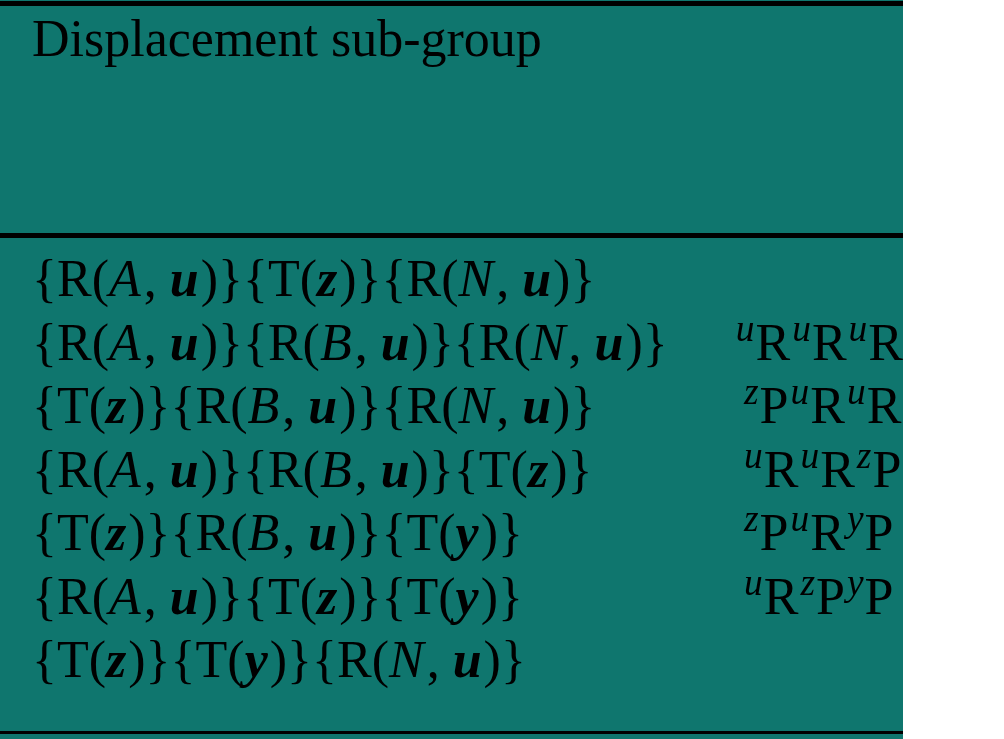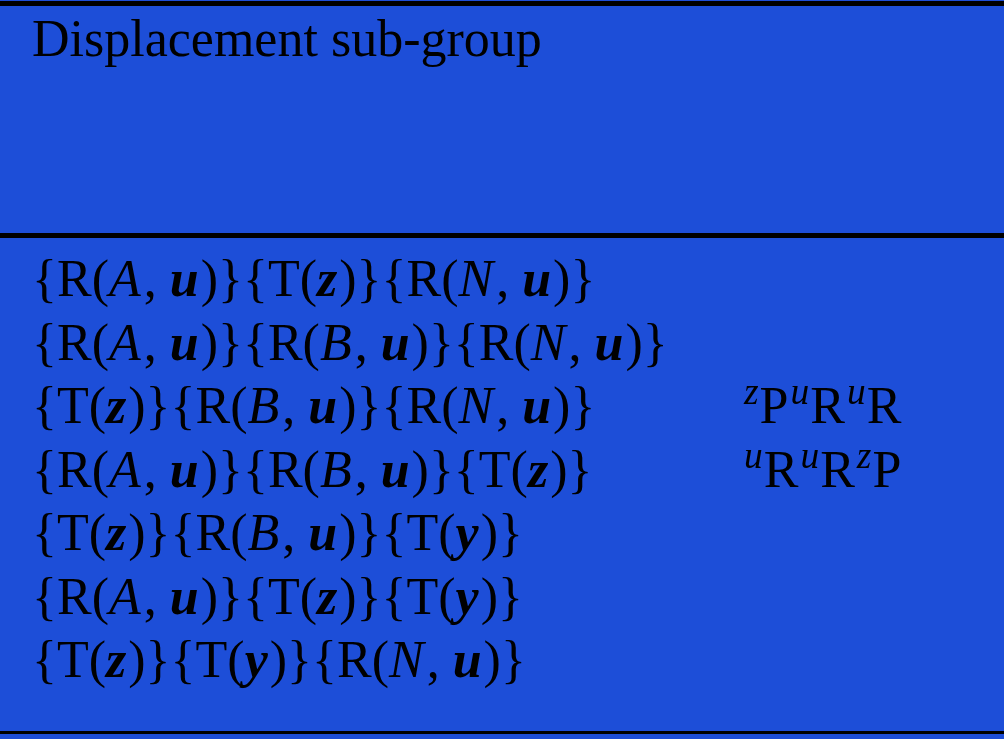--- a/index.html
+++ b/index.html
@@ -1,20 +1,20 @@
 <!DOCTYPE html>
 <html><head>
 <meta charset="utf-8">
 <style>
   html, body { margin: 0; padding: 0; background: #ffffff; }
   .page {
     position: relative;
-    width: 1004px;
+    width: 903px;
     height: 739px;
-    background: #1d4ed8;
+    background: #0f766e;
     color: #000000;
     font-family: "Liberation Serif", "DejaVu Serif", serif;
     overflow: hidden;
   }
   .rule {
     position: absolute;
     left: 0;
     width: 1004px;
     background: #000000;
   }
@@ -71,34 +71,37 @@
   </div>
 
   <div class="rule rule-mid"></div>
 
   <div class="tbody">
       <div class="trow">
         <div class="col1"><span class="seg-n">{R(</span><span class="seg-i">A</span><span class="seg-n">, </span><span class="seg-bi">u</span><span class="seg-n">)}{T(</span><span class="seg-bi">z</span><span class="seg-n">)}{R(</span><span class="seg-i">N</span><span class="seg-n">, </span><span class="seg-bi">u</span><span class="seg-n">)}</span></div>
       </div>
       <div class="trow">
         <div class="col1"><span class="seg-n">{R(</span><span class="seg-i">A</span><span class="seg-n">, </span><span class="seg-bi">u</span><span class="seg-n">)}{R(</span><span class="seg-i">B</span><span class="seg-n">, </span><span class="seg-bi">u</span><span class="seg-n">)}{R(</span><span class="seg-i">N</span><span class="seg-n">, </span><span class="seg-bi">u</span><span class="seg-n">)}</span></div>
+        <div class="col2 chain"><span class="sup">u</span><span class="base">R</span><span class="sup">u</span><span class="base">R</span><span class="sup">u</span><span class="base">R</span></div>
       </div>
       <div class="trow">
         <div class="col1"><span class="seg-n">{T(</span><span class="seg-bi">z</span><span class="seg-n">)}{R(</span><span class="seg-i">B</span><span class="seg-n">, </span><span class="seg-bi">u</span><span class="seg-n">)}{R(</span><span class="seg-i">N</span><span class="seg-n">, </span><span class="seg-bi">u</span><span class="seg-n">)}</span></div>
         <div class="col2 chain"><span class="sup">z</span><span class="base">P</span><span class="sup">u</span><span class="base">R</span><span class="sup">u</span><span class="base">R</span></div>
       </div>
       <div class="trow">
         <div class="col1"><span class="seg-n">{R(</span><span class="seg-i">A</span><span class="seg-n">, </span><span class="seg-bi">u</span><span class="seg-n">)}{R(</span><span class="seg-i">B</span><span class="seg-n">, </span><span class="seg-bi">u</span><span class="seg-n">)}{T(</span><span class="seg-bi">z</span><span class="seg-n">)}</span></div>
         <div class="col2 chain"><span class="sup">u</span><span class="base">R</span><span class="sup">u</span><span class="base">R</span><span class="sup">z</span><span class="base">P</span></div>
       </div>
       <div class="trow">
         <div class="col1"><span class="seg-n">{T(</span><span class="seg-bi">z</span><span class="seg-n">)}{R(</span><span class="seg-i">B</span><span class="seg-n">, </span><span class="seg-bi">u</span><span class="seg-n">)}{T(</span><span class="seg-bi">y</span><span class="seg-n">)}</span></div>
+        <div class="col2 chain"><span class="sup">z</span><span class="base">P</span><span class="sup">u</span><span class="base">R</span><span class="sup">y</span><span class="base">P</span></div>
       </div>
       <div class="trow">
         <div class="col1"><span class="seg-n">{R(</span><span class="seg-i">A</span><span class="seg-n">, </span><span class="seg-bi">u</span><span class="seg-n">)}{T(</span><span class="seg-bi">z</span><span class="seg-n">)}{T(</span><span class="seg-bi">y</span><span class="seg-n">)}</span></div>
+        <div class="col2 chain"><span class="sup">u</span><span class="base">R</span><span class="sup">z</span><span class="base">P</span><span class="sup">y</span><span class="base">P</span></div>
       </div>
       <div class="trow">
         <div class="col1"><span class="seg-n">{T(</span><span class="seg-bi">z</span><span class="seg-n">)}{T(</span><span class="seg-bi">y</span><span class="seg-n">)}{R(</span><span class="seg-i">N</span><span class="seg-n">, </span><span class="seg-bi">u</span><span class="seg-n">)}</span></div>
       </div>
     </div>
 
   <div class="rule rule-bottom"></div>
 
 </div>
 

